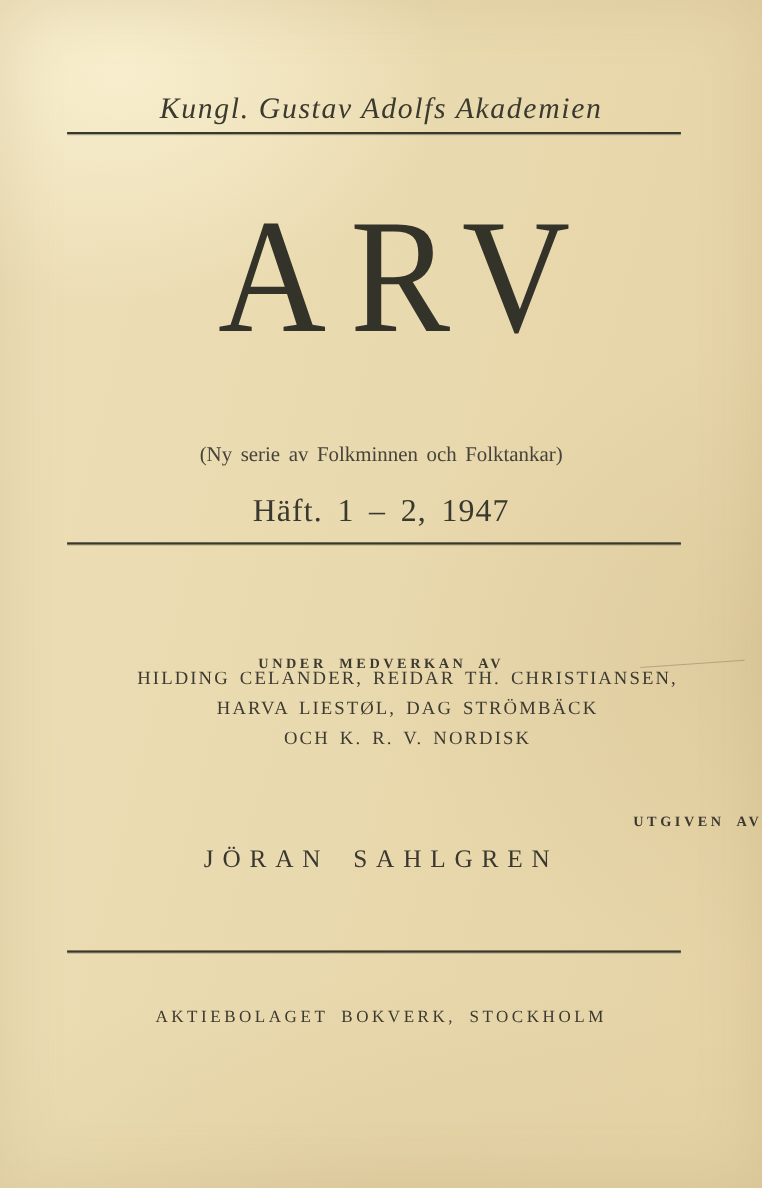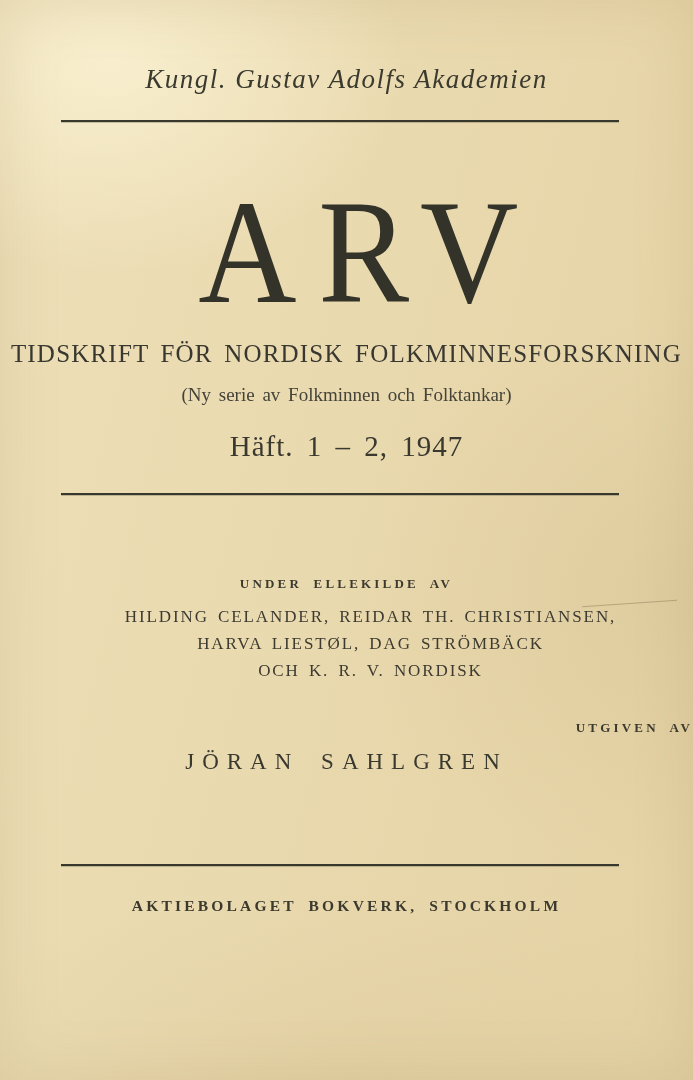--- a/index.html
+++ b/index.html
@@ -21,20 +21,21 @@
       radial-gradient(ellipse 600px 250px at 50% 100%, rgba(212,193,146,0.30), rgba(212,193,146,0) 75%),
       linear-gradient(104deg, #eddfb8 0%, #e9d9ae 48%, #e4d2a4 100%);
     box-shadow: inset 0 0 60px rgba(160,135,85,0.18);
   }
   .center-line {
     position: absolute;
     left: 0;
     width: 100%;
     text-align: center;
     white-space: nowrap;
+    margin-top: 19px;
   }
   .academy {
     top: 64px;
     font-style: italic;
     font-size: 27px;
     letter-spacing: 1.5px;
     color: #3b3a2f;
   }
   .rule {
     position: absolute;
@@ -108,21 +109,21 @@
     top: 749px;
     font-size: 23px;
     letter-spacing: 8px;
     word-spacing: 8px;
     color: #3a3930;
     text-align: center;
   }
   .publisher {
     top: 897px;
     font-size: 15.5px;
-    font-weight: bold;
+    font-weight: normal;
     letter-spacing: 3.2px;
     word-spacing: 5px;
     color: #3c3a2f;
   }
   
   .scratch {
     position: absolute;
     top: 603px;
     left: 582px;
     width: 95px;
@@ -135,29 +136,28 @@
 <body>
 
 <div class="page">
 
   <div class="center-line academy">Kungl. Gustav Adolfs Akademien</div>
 
   <div class="rule rule-top"></div>
 
   <h1 class="center-line arv-title">ARV</h1>
 
-  <div class="center-line subtitle">TIDSKRIFT FÖR NORDISK FOLKMINNESFORSKNING</div>
 
   <div class="center-line series-note">(Ny serie av Folkminnen och Folktankar)</div>
 
   <div class="center-line issue">Häft. 1 – 2, 1947</div>
 
   <div class="rule rule-middle"></div>
 
-  <div class="center-line collab-heading">UNDER ELLEKILDE AV</div>
+  <div class="center-line collab-heading">UNDER MEDVERKAN AV</div>
 
   <div class="contributors">
     <div class="contributor-line">HILDING CELANDER, REIDAR TH. CHRISTIANSEN,</div>
     <div class="contributor-line">HARVA LIESTØL, DAG STRÖMBÄCK</div>
     <div class="contributor-line">OCH K. R. V. NORDISK</div>
   </div>
 
   <div class="center-line editor-heading">UTGIVEN AV</div>
 
   <div class="center-line editor-name">JÖRAN SAHLGREN</div>

